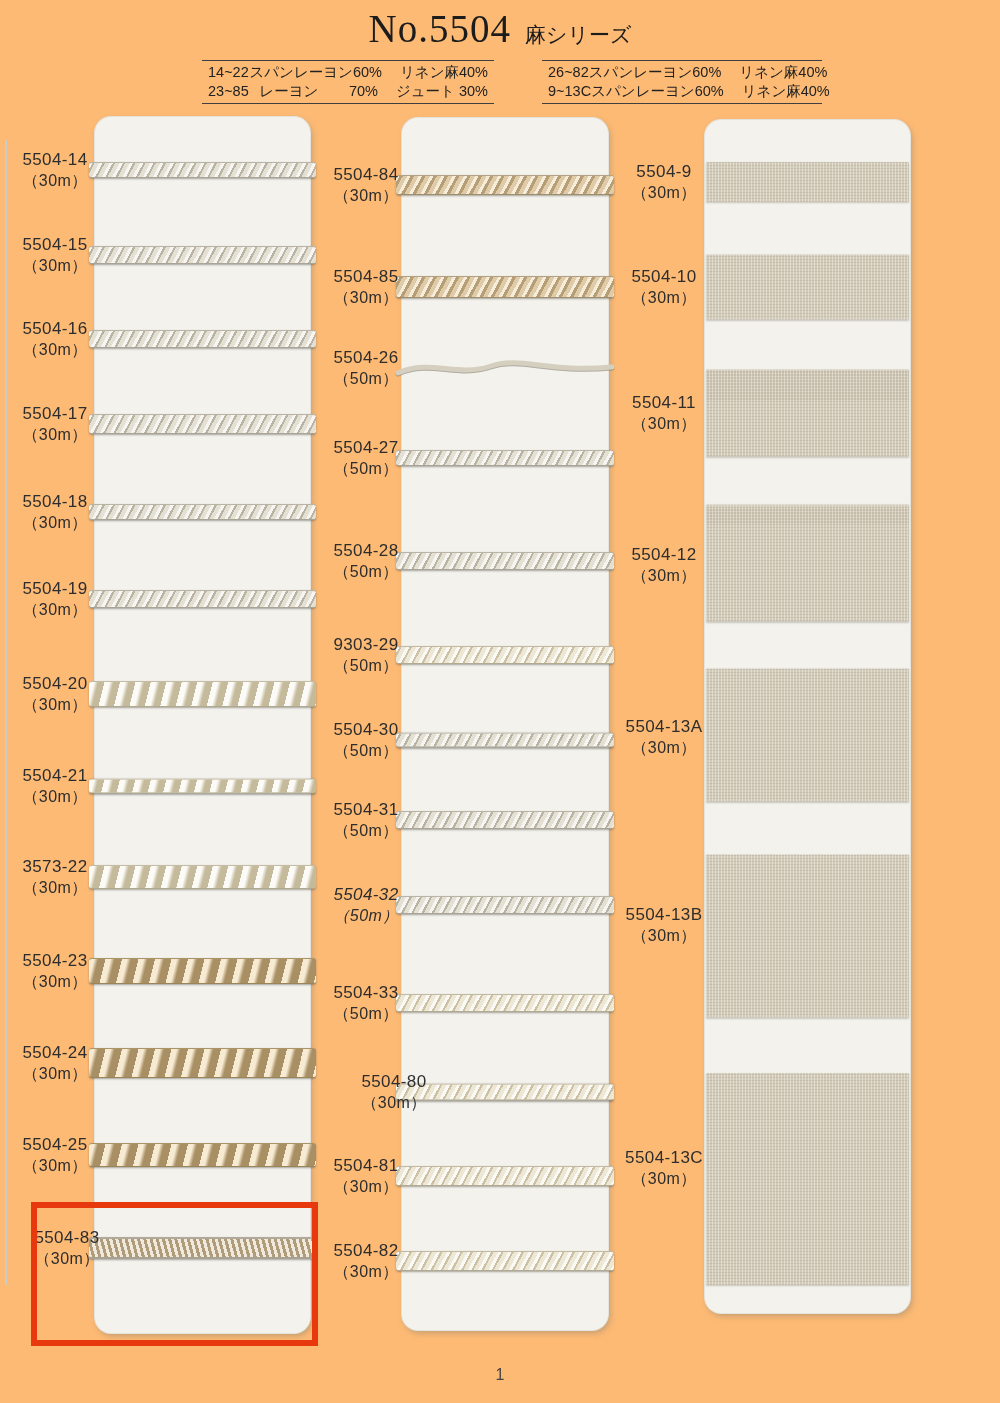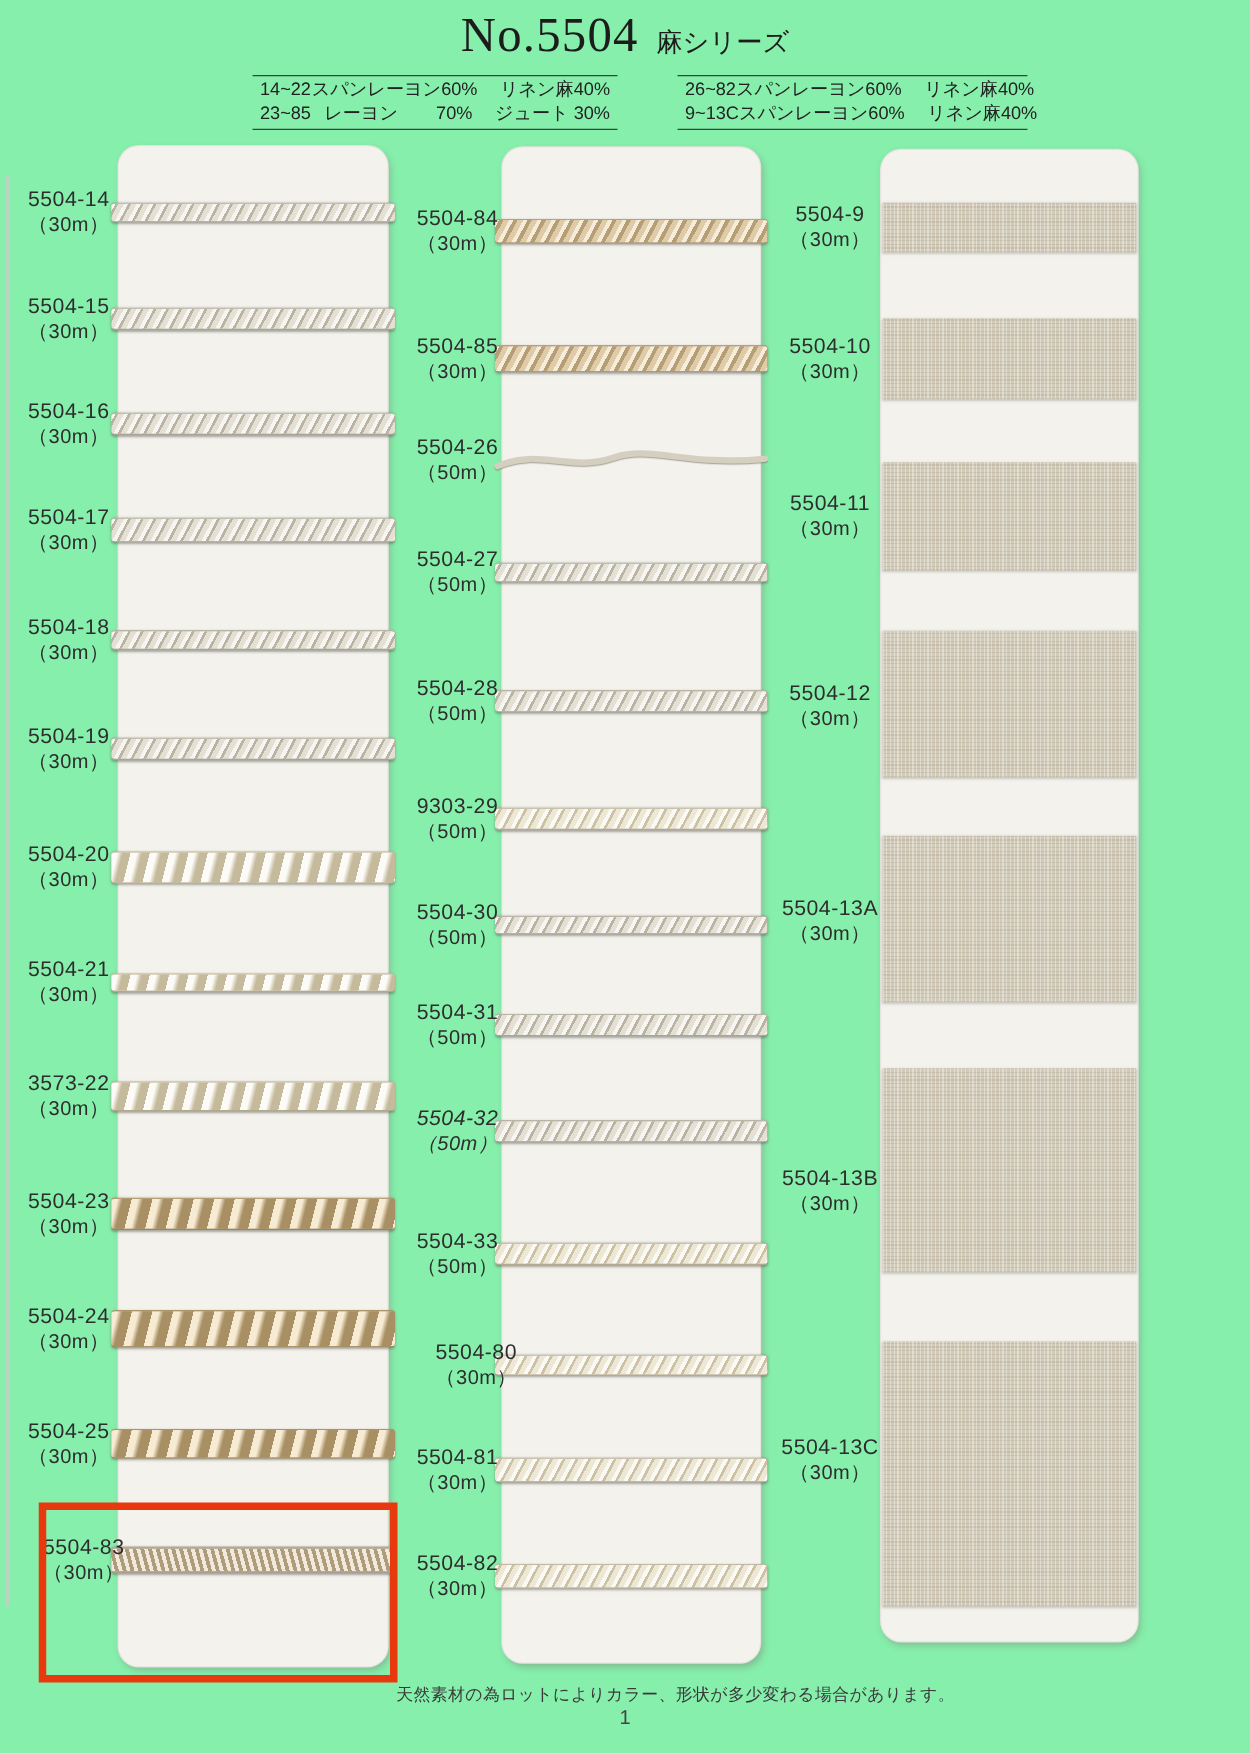--- a/index.html
+++ b/index.html
@@ -1,18 +1,18 @@
 <!DOCTYPE html>
 <html><head>
 <meta charset="utf-8">
 <style>
   html,body{margin:0;padding:0;background:#ffffff;}
   #page{
     position:relative;width:1000px;height:1403px;margin:0 auto;
-    background:#86efac;overflow:hidden;
+    background:#fdba74;overflow:hidden;
     font-family:"Liberation Sans","DejaVu Sans",sans-serif;
   }
   
   .title-row{position:absolute;top:6px;left:0;width:100%;text-align:center;color:#1c1c1c;}
   .title-no{font-family:"Liberation Serif","DejaVu Serif",serif;font-size:39px;letter-spacing:1px;}
   .title-series{font-family:"Liberation Serif","DejaVu Serif",serif;font-size:21px;margin-left:14px;}
   
   .spec{position:absolute;top:60px;border-top:1.5px solid #3f3f3f;border-bottom:1.5px solid #3f3f3f;
         padding:2px 6px;font-size:14.5px;color:#222;box-sizing:border-box;}
   #spec-left{left:202px;width:292px;}
@@ -107,21 +107,20 @@
           <span class="">60%</span>
         </span>
         <span class="spec-b">リネン麻40%</span>
       </div>
     </div>
 
   <div class="scan-line"></div>
 
   <div class="highlight" id="highlight-box" style="left: 31px; top: 1202px; width: 287px; height: 144px; border-color: rgb(232, 56, 13);"></div>
 
-  <div class="footnote">天然素材の為ロットによりカラー、形状が多少変わる場合があります。</div>
   <div class="page-num">1</div>
 
 <div class="strip" style="left: 95px; top: 117px; width: 215px; height: 1216px;"></div>
     <div class="sample-label" style="left: 0px; top: 170px;">
       <div>5504-14</div>
       <div class="len">（30m）</div>
     </div>
     <div class="cord braid-silver" style="left: 89px; top: 170px; width: 227px; height: 14px;"></div>
     <div class="sample-label" style="left: 0px; top: 255px;">
       <div>5504-15</div>
@@ -229,21 +228,21 @@
     <div class="sample-label" style="left: 311px; top: 905px; font-style: italic;">
       <div>5504-32</div>
       <div class="len">（50m）</div>
     </div>
     <div class="cord braid-silver" style="left: 396px; top: 905px; width: 218px; height: 16px;"></div>
     <div class="sample-label" style="left: 311px; top: 1003px;">
       <div>5504-33</div>
       <div class="len">（50m）</div>
     </div>
     <div class="cord braid-cream" style="left: 396px; top: 1003px; width: 218px; height: 16px;"></div>
-    <div class="sample-label" style="left: 326px; top: 1092px;">
+    <div class="sample-label" style="left: 311px; top: 1092px; padding-left: 28px;">
       <div>5504-80</div>
       <div class="len">（30m）</div>
     </div>
     <div class="cord braid-cream" style="left: 396px; top: 1092px; width: 218px; height: 15px;"></div>
     <div class="sample-label" style="left: 311px; top: 1176px;">
       <div>5504-81</div>
       <div class="len">（30m）</div>
     </div>
     <div class="cord braid-cream" style="left: 396px; top: 1176px; width: 218px; height: 18px;"></div>
     <div class="sample-label" style="left: 311px; top: 1261px;">
@@ -270,21 +269,21 @@
     <div class="sample-label" style="left: 609px; top: 565px;">
       <div>5504-12</div>
       <div class="len">（30m）</div>
     </div>
     <div class="tape-linen" style="left: 706px; top: 563px; width: 203px; height: 117px;"></div>
     <div class="sample-label" style="left: 609px; top: 737px;">
       <div>5504-13A</div>
       <div class="len">（30m）</div>
     </div>
     <div class="tape-linen" style="left: 706px; top: 735px; width: 203px; height: 133px;"></div>
-    <div class="sample-label" style="left: 609px; top: 925px; margin-top: 28px;">
+    <div class="sample-label" style="left: 609px; top: 925px;">
       <div>5504-13B</div>
       <div class="len">（30m）</div>
     </div>
     <div class="tape-linen" style="left: 706px; top: 936px; width: 203px; height: 163px;"></div>
     <div class="sample-label" style="left: 609px; top: 1168px;">
       <div>5504-13C</div>
       <div class="len">（30m）</div>
     </div>
     <div class="tape-linen" style="left: 706px; top: 1179px; width: 203px; height: 212px;"></div>
   </div>

